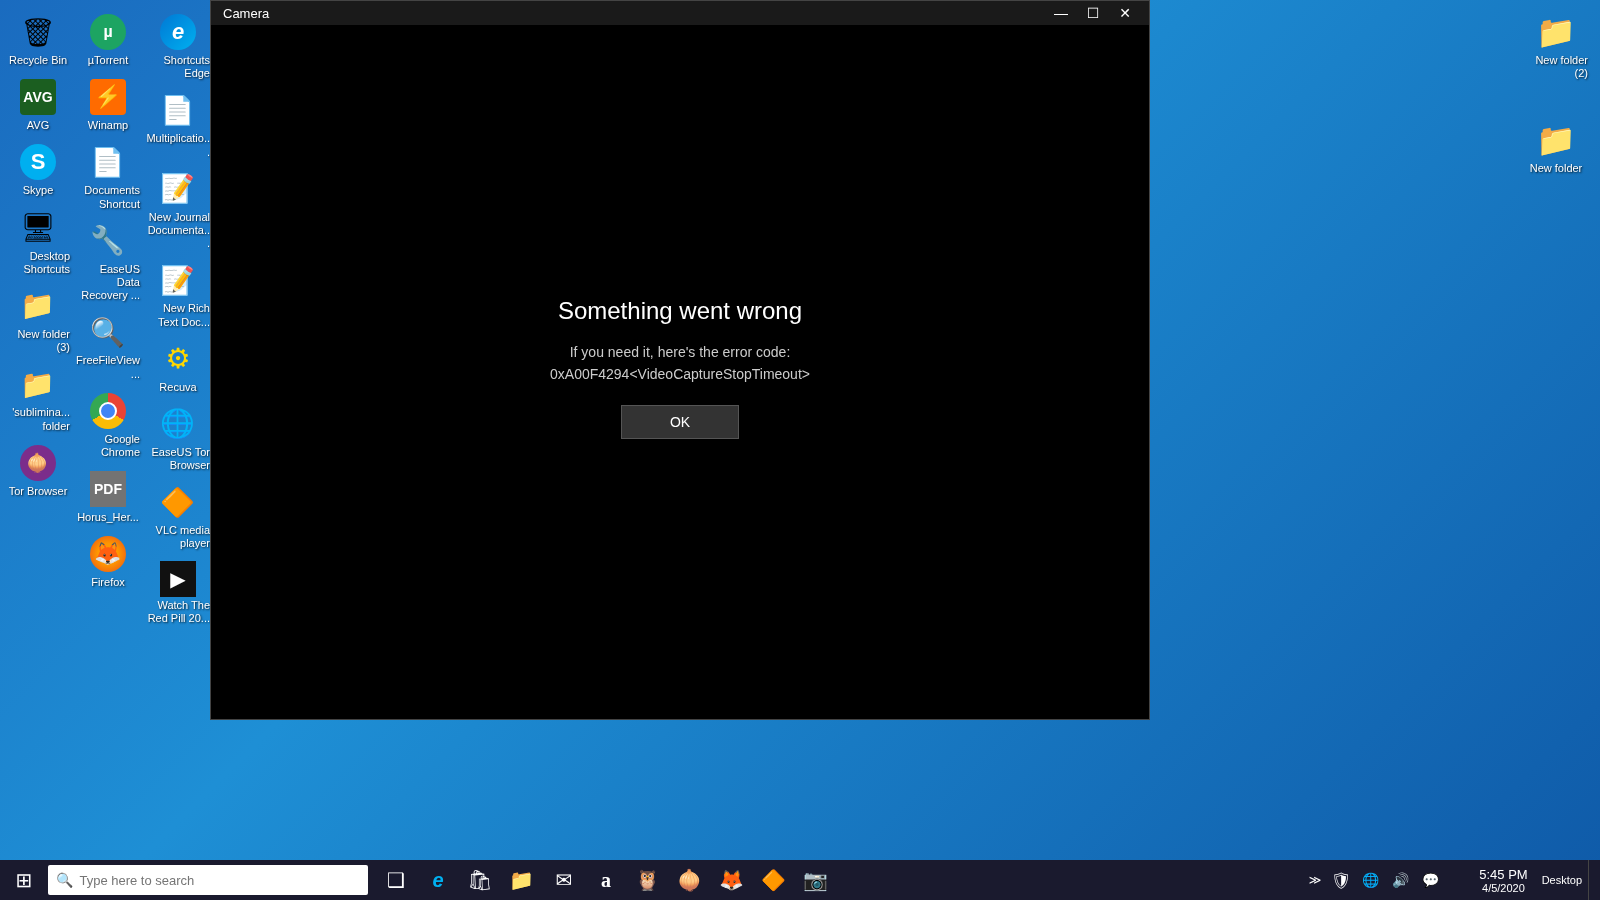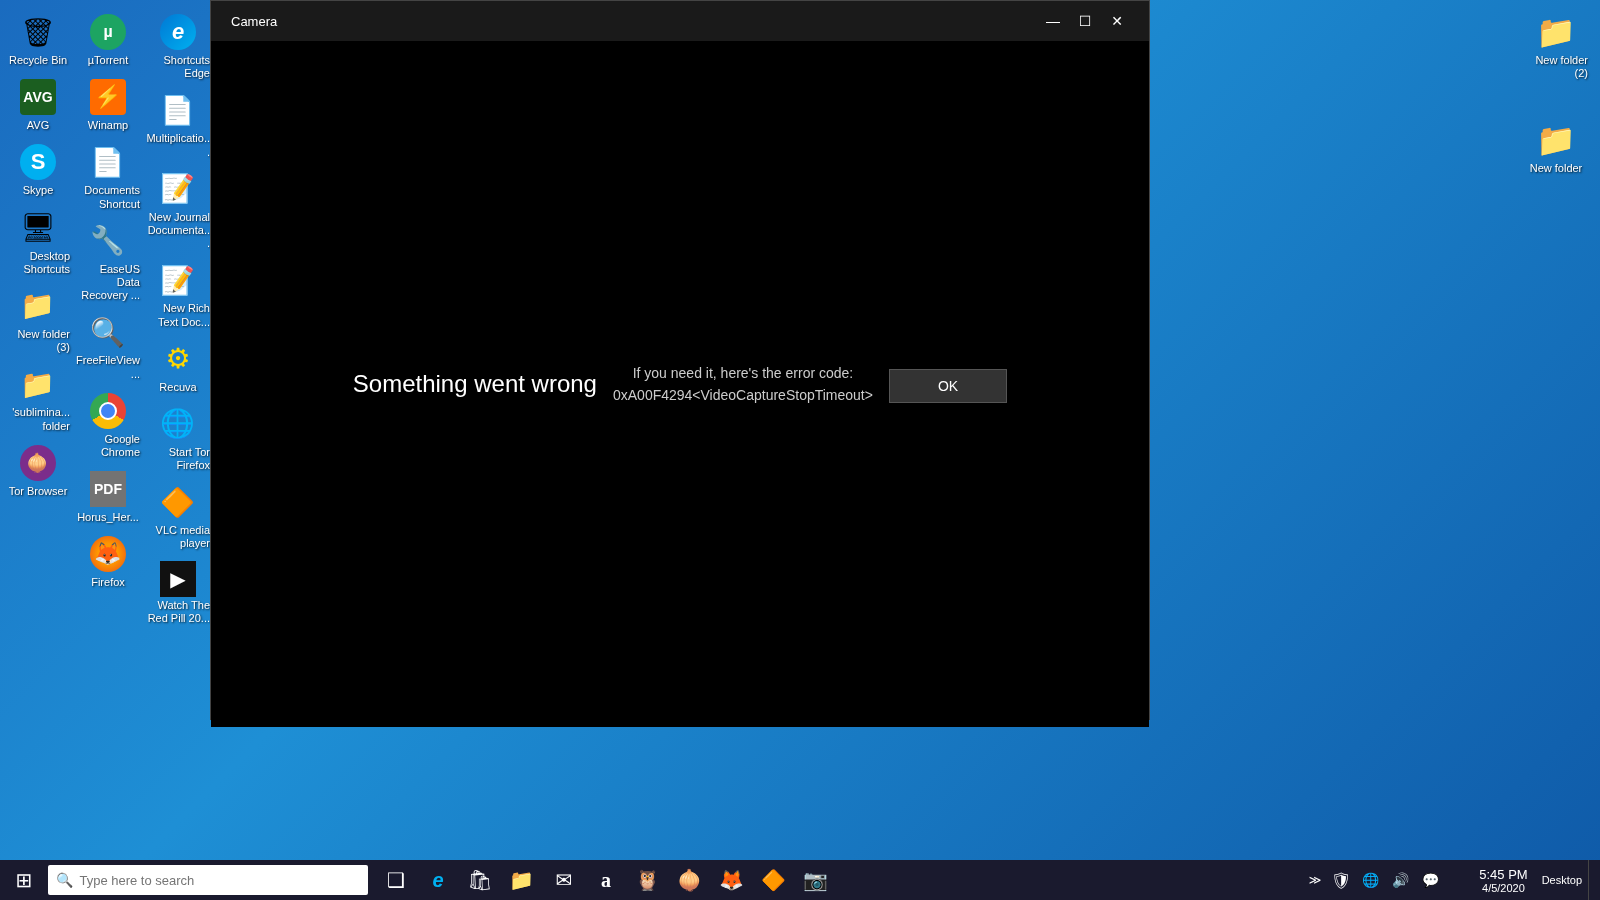--- a/index.html
+++ b/index.html
@@ -73,24 +73,24 @@
       top: 0;
       left: 210px;
       width: 940px;
       height: 720px;
       background: #000;
       border: 1px solid #444;
     }
 
     .window-titlebar {
       background: #1a1a1a;
-      height: 40px;
-      display: flex;
-      align-items: center;
-      padding: 0 20px;
+      height: 24px;
+      display: flex;
+      align-items: center;
+      padding: 0 12px;
       justify-content: space-between;
       gap: 45px;
     }
     .window-title {
       color: white;
       font-size: 13px;
     }
     .window-controls {
       display: flex;
       gap: 8px;
@@ -108,21 +108,21 @@
       justify-content: center;
     }
 
     .window-body {
       width: 100%;
       height: calc(100% - 32px);
       background: #000;
       display: flex;
       align-items: center;
       justify-content: center;
-      flex-direction: row;
+      flex-direction: column;
       gap: 16px;
     }
 
     .error-title {
       color: white;
       font-size: 24px;
       font-weight: 300;
     }
     .error-message {
       color: #ccc;
@@ -455,21 +455,21 @@
         <div class="icon-label">New Rich Text Doc...</div>
       </div>
 
       <div class="desktop-icon">
         <div class="icon-img" style="font-size:28px;color:#ffd700;">⚙</div>
         <div class="icon-label">Recuva</div>
       </div>
 
       <div class="desktop-icon">
         <div class="icon-img">🌐</div>
-        <div class="icon-label">Start Tor Firefox</div>
+        <div class="icon-label">EaseUS Tor Browser</div>
       </div>
 
       <div class="desktop-icon">
         <div class="icon-img">
             <div class="icon-vlc">🔶</div>
           </div>
         <div class="icon-label">VLC media player</div>
       </div>
 
       <div class="desktop-icon">

